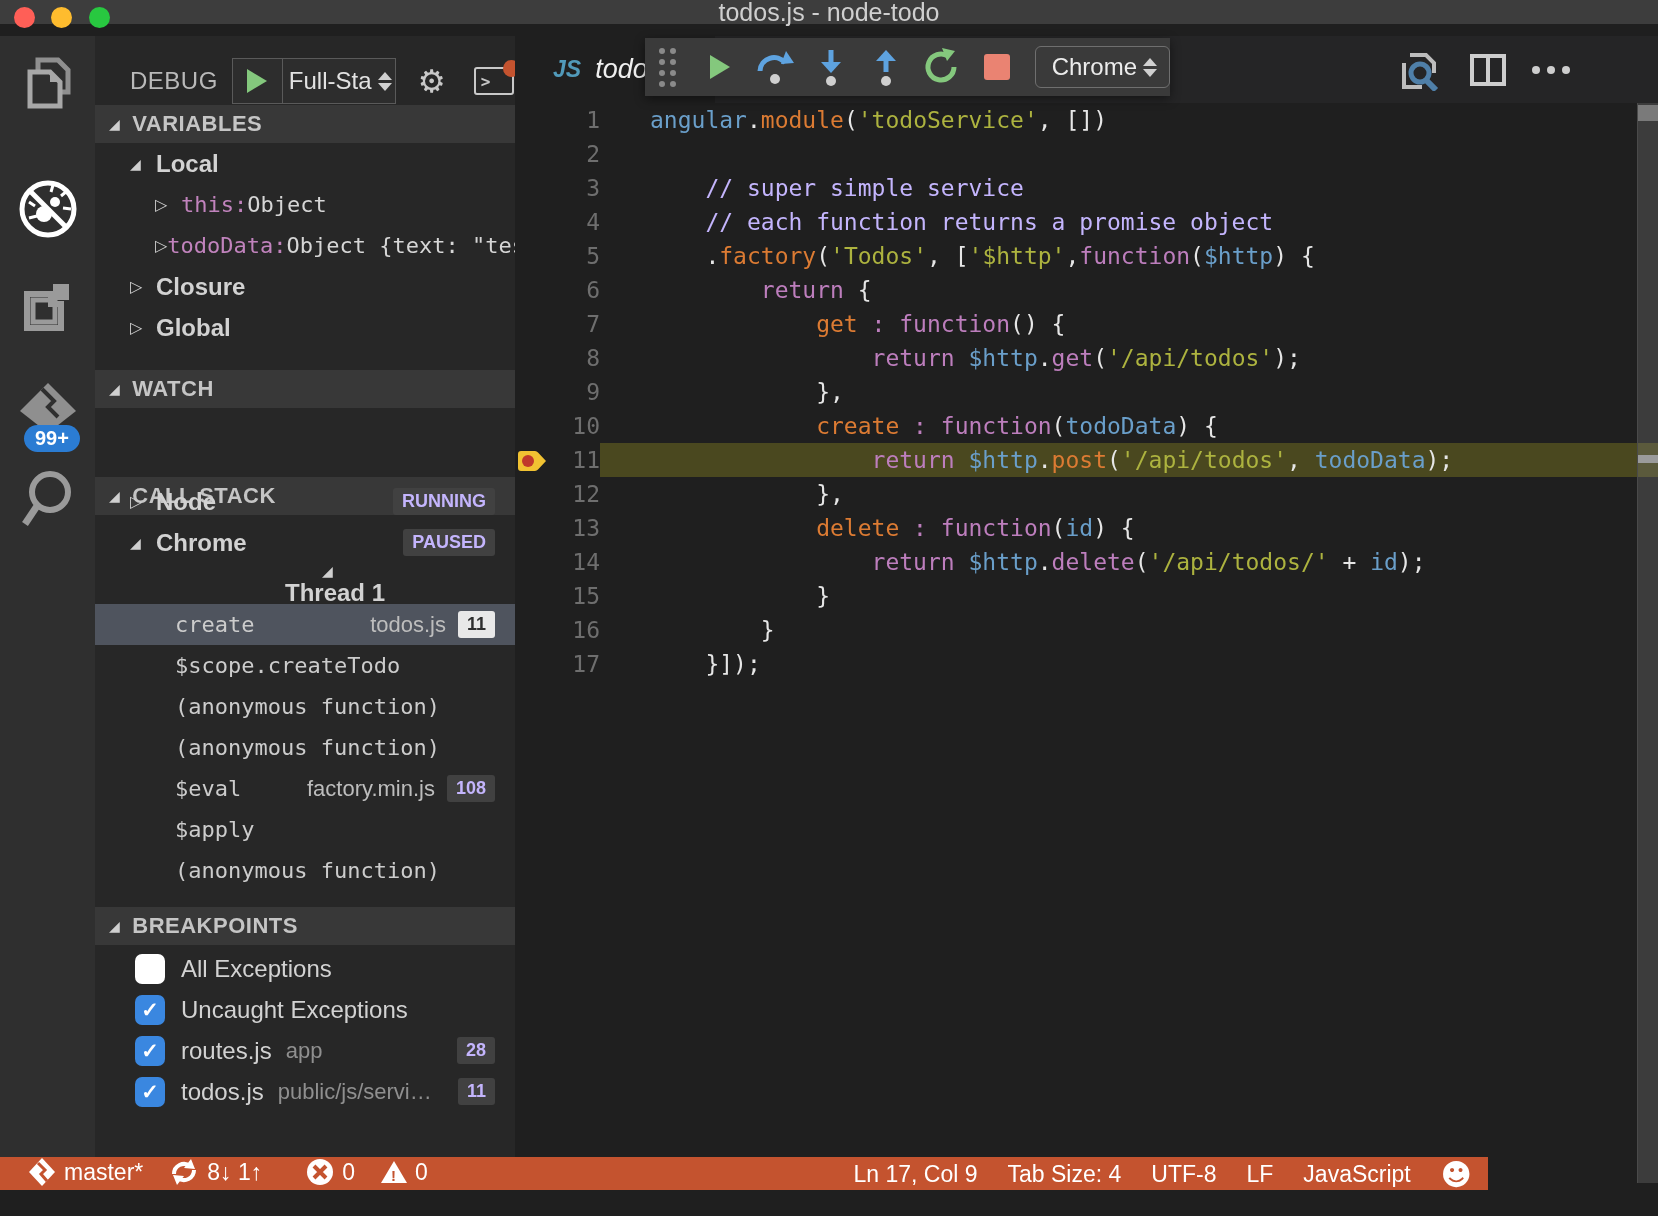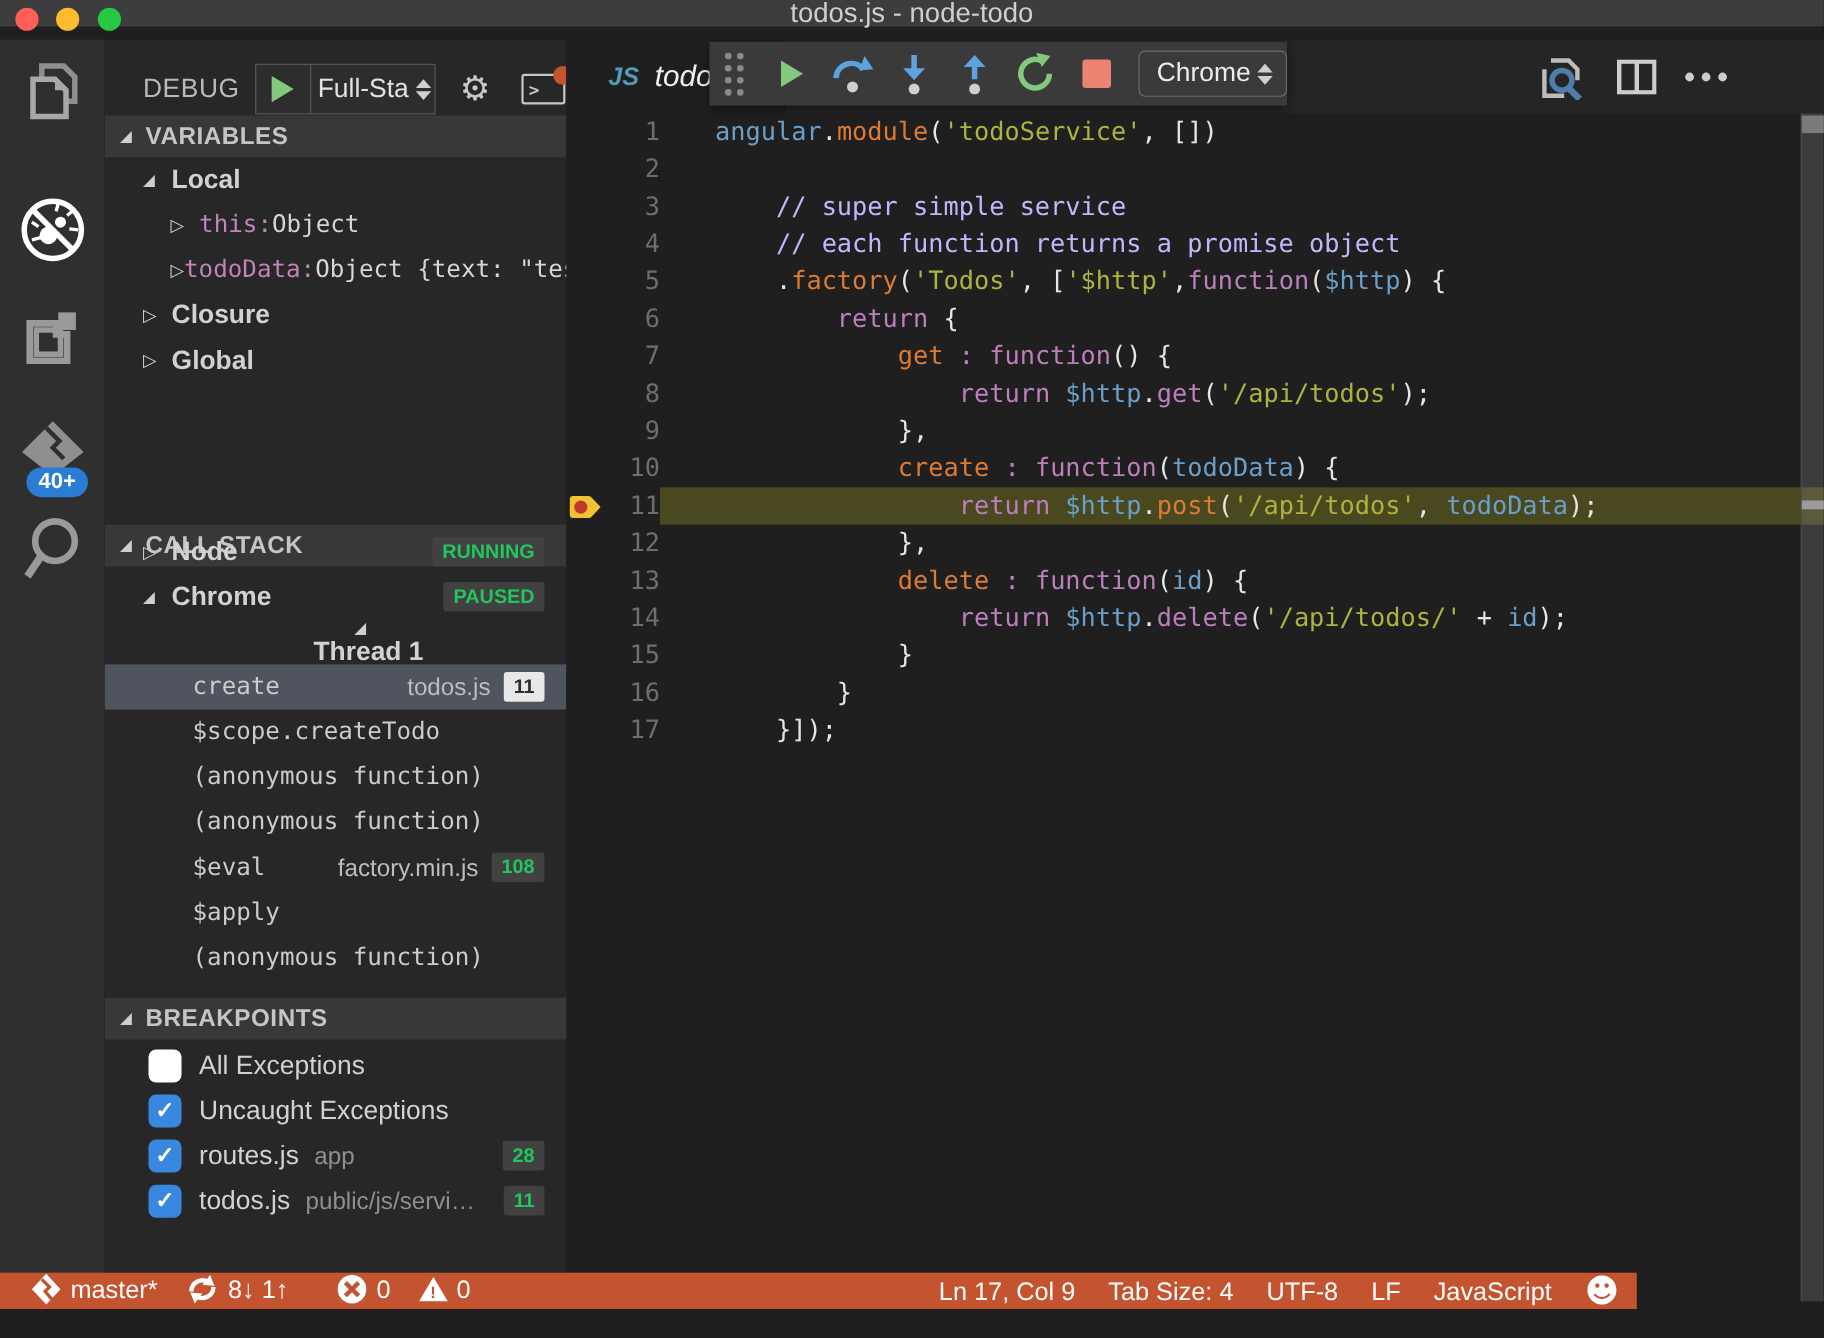--- a/index.html
+++ b/index.html
@@ -59,21 +59,21 @@
   .tw.hollow::before { content:"▷"; font-size:16px; }
 
   .side-row { position:relative; height:41px; display:flex; align-items:center;
               color:#cccccc; font-size:24px; white-space:nowrap; }
   .side-row .tw { width:26px; }
   .side-row.selected { background:#4f545e; }
   .varname { color:#c183bd; font-family:"DejaVu Sans Mono", monospace; font-size:22px; }
   .varval  { color:#d6d6d6; font-family:"DejaVu Sans Mono", monospace; font-size:22px; }
   .scopelbl { font-weight:bold; color:#d2d2d2; }
   .mono { font-family:"DejaVu Sans Mono", monospace; font-size:22px; color:#cccccc; }
-  .badge { background:#414141; color:#22c55e; font-size:18px; font-weight:bold;
+  .badge { background:#414141; color:#c4b5fd; font-size:18px; font-weight:bold;
            border-radius:3px; padding:3px 9px; margin-left:12px; }
   .badge.light { background:#e8e8e8; color:#2e2e2e; }
   .file-lbl { color:#bdbdbd; font-size:22px; margin-left:auto; }
   .path-lbl { color:#8f8f8f; font-size:22px; margin-left:14px; }
   .row-right { margin-left:auto; margin-right:20px; display:flex; align-items:center; }
   .checkbox { width:30px; height:30px; border-radius:7px; background:#ffffff; margin-right:16px;
               display:flex; align-items:center; justify-content:center; flex:none; }
   .checkbox.checked { background:#3a87e0; color:#fff; font-size:21px; font-weight:bold; }
 
   #variables-rows { position:absolute; left:0; top:107px; width:420px; }
@@ -176,21 +176,21 @@
         <rect x="34" y="6" width="16" height="16" fill="#9a9a9a"></rect>
         <rect x="14" y="22" width="22" height="22" fill="none" stroke="#9a9a9a" stroke-width="5"></rect>
       </svg>
     </div>
     <div class="act-icon" style="top:345px">
       <svg width="60" height="52" viewBox="0 0 60 52">
         <path d="M30 2 L58 30 L30 52 L2 30 Z" fill="#8f8f8f"></path>
         <path d="M24 8 L36 20 L30 26 L40 36" stroke="#2f2f2f" stroke-width="4" fill="none"></path>
       </svg>
     </div>
-    <div class="act-badge">40+</div>
+    <div class="act-badge">99+</div>
     <div class="act-icon" style="top:432px">
       <svg width="58" height="64" viewBox="0 0 58 64">
         <circle cx="31" cy="24" r="18" fill="none" stroke="#9a9a9a" stroke-width="6"></circle>
         <line x1="18" y1="38" x2="6" y2="56" stroke="#9a9a9a" stroke-width="7"></line>
       </svg>
     </div>
   </div>
 
   <div id="sidebar">
     <div id="debug-header">
@@ -233,20 +233,24 @@
         <div class="side-row" style="padding-left: 35px;">
           <span class="tw hollow"></span>
           <span class="scopelbl">Closure</span>
         </div>
         <div class="side-row" style="padding-left: 35px;">
           <span class="tw hollow"></span>
           <span class="scopelbl">Global</span>
         </div>
       </div>
 
+    <div class="section-hdr" id="watch-hdr">
+      <span class="tw filled"></span>
+      <span>WATCH</span>
+    </div>
 
     <div class="section-hdr" id="callstack-hdr">
       <span class="tw filled"></span>
       <span>CALL STACK</span>
     </div>
     <div id="callstack-rows">
         <div class="side-row" style="padding-left: 35px;">
           <span class="tw hollow"></span>
           <span class="scopelbl">Node</span>
           <span class="badge row-right">RUNNING</span>

